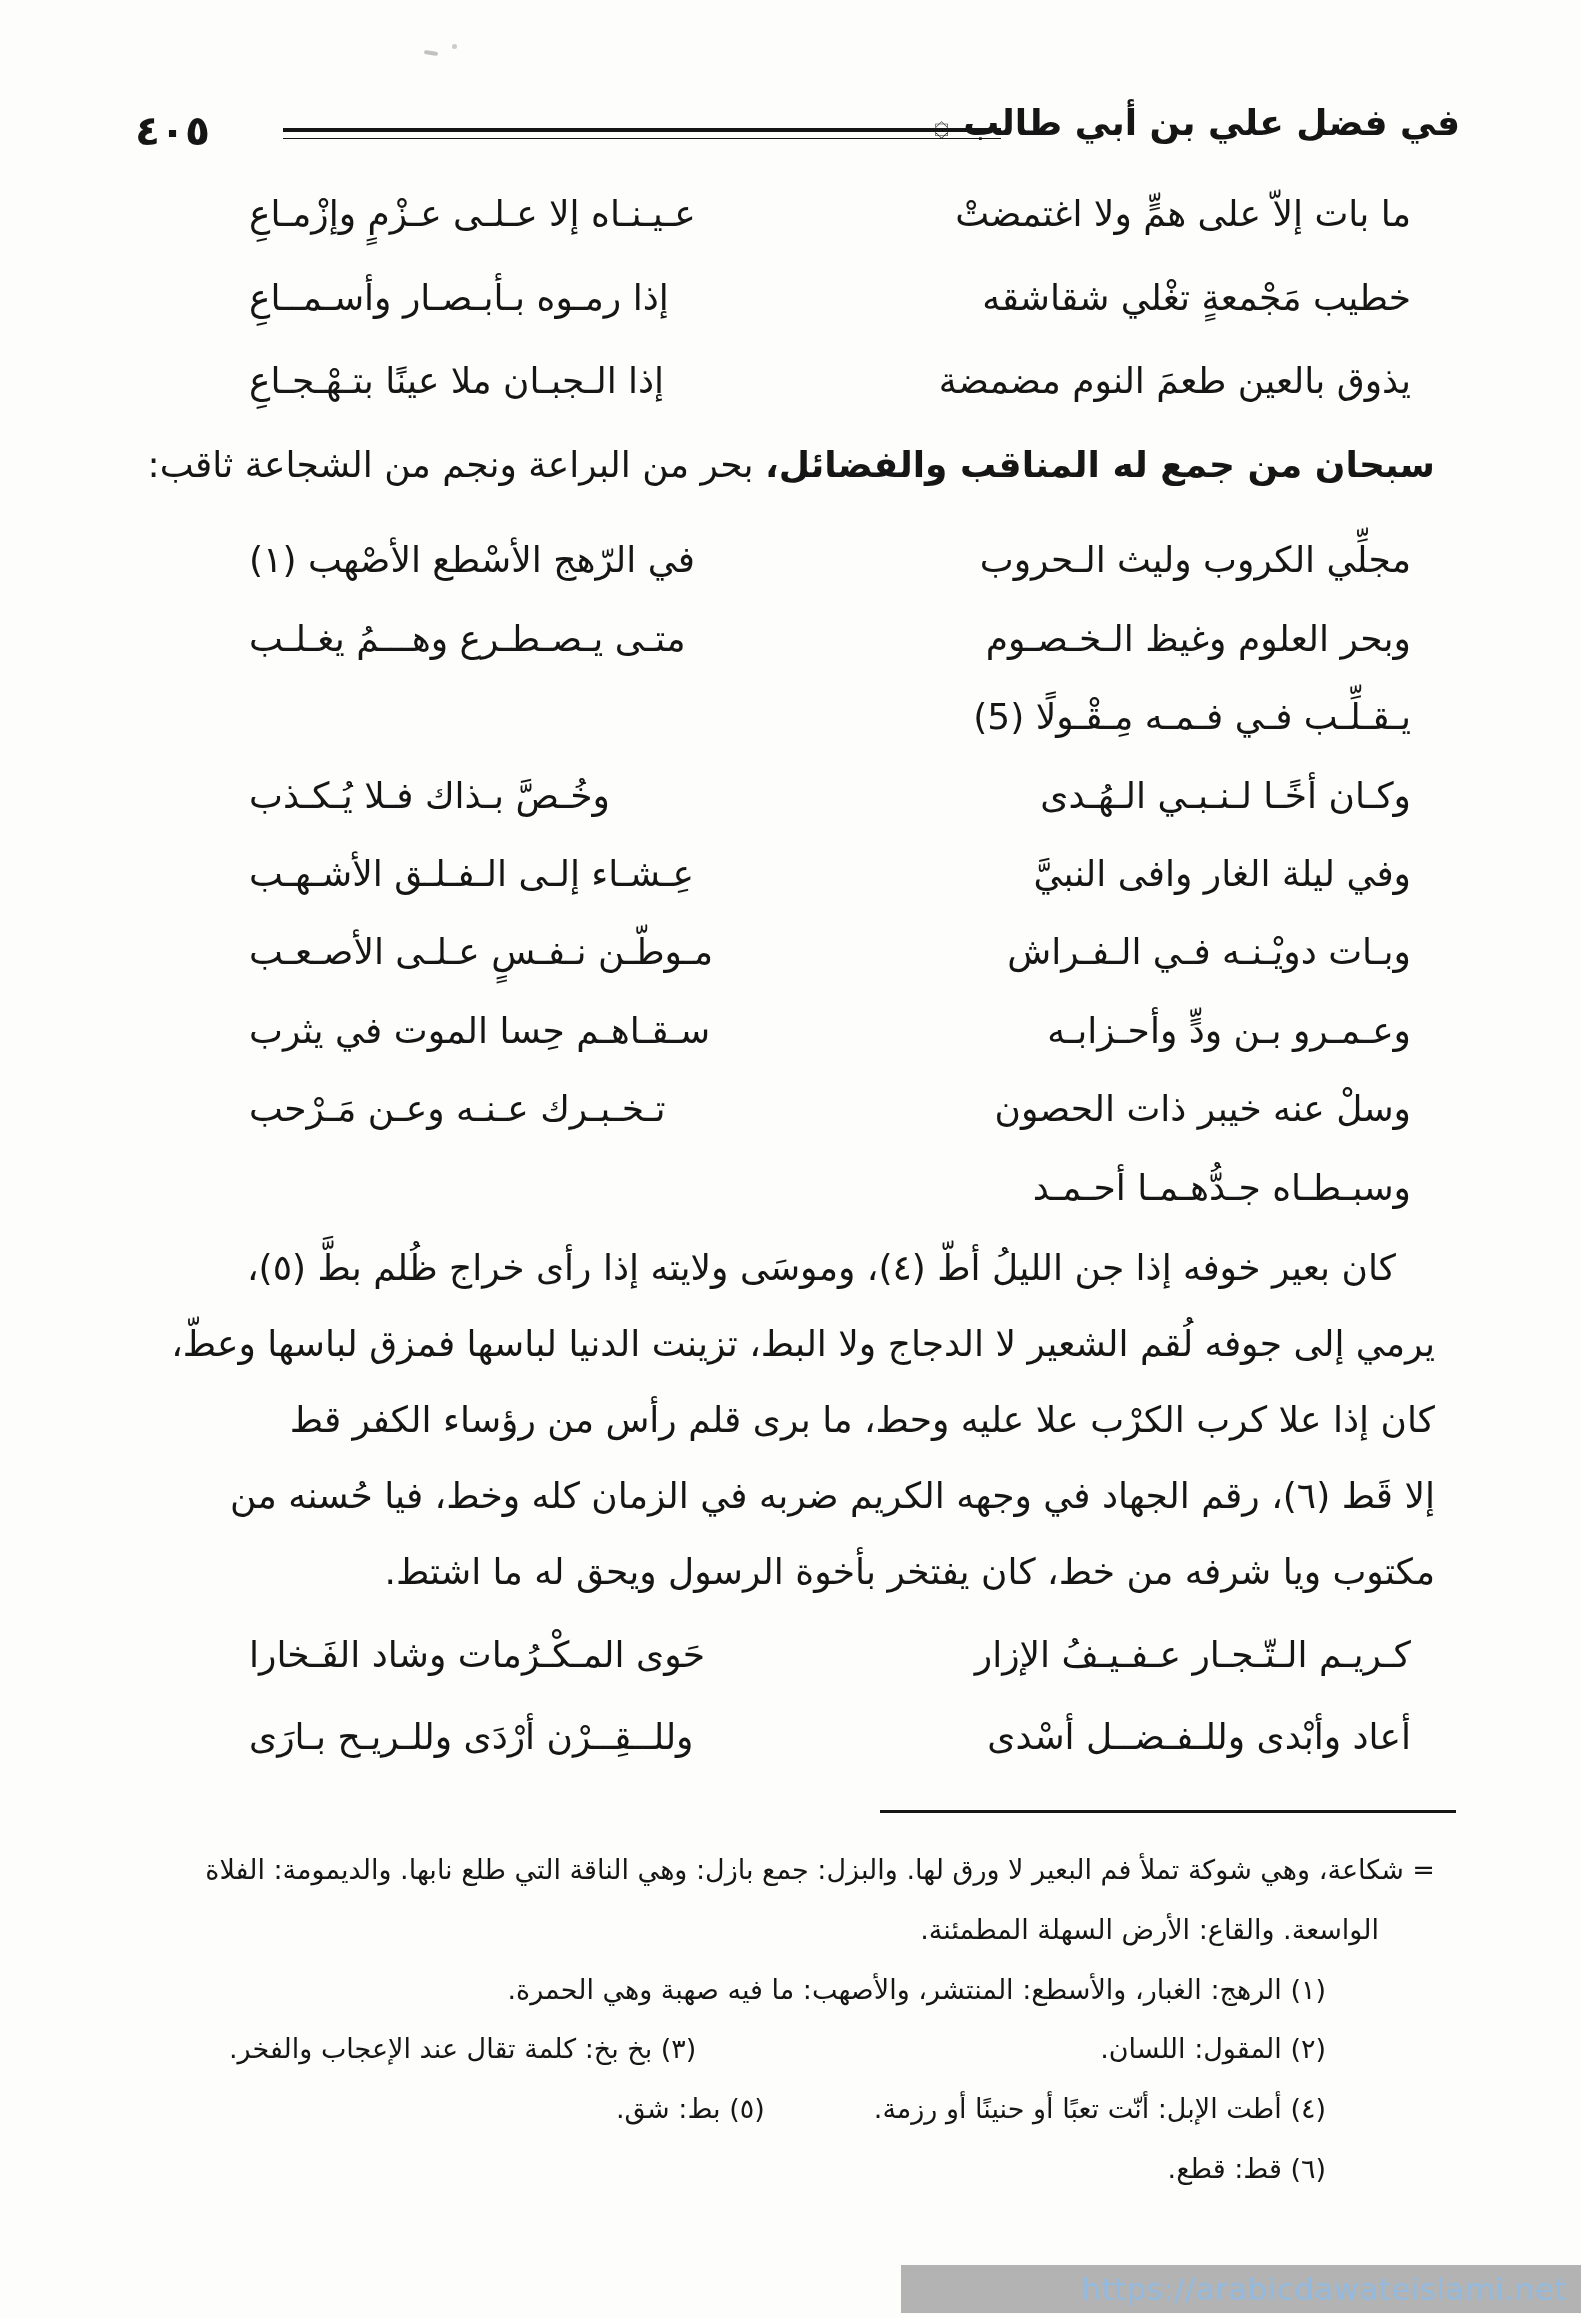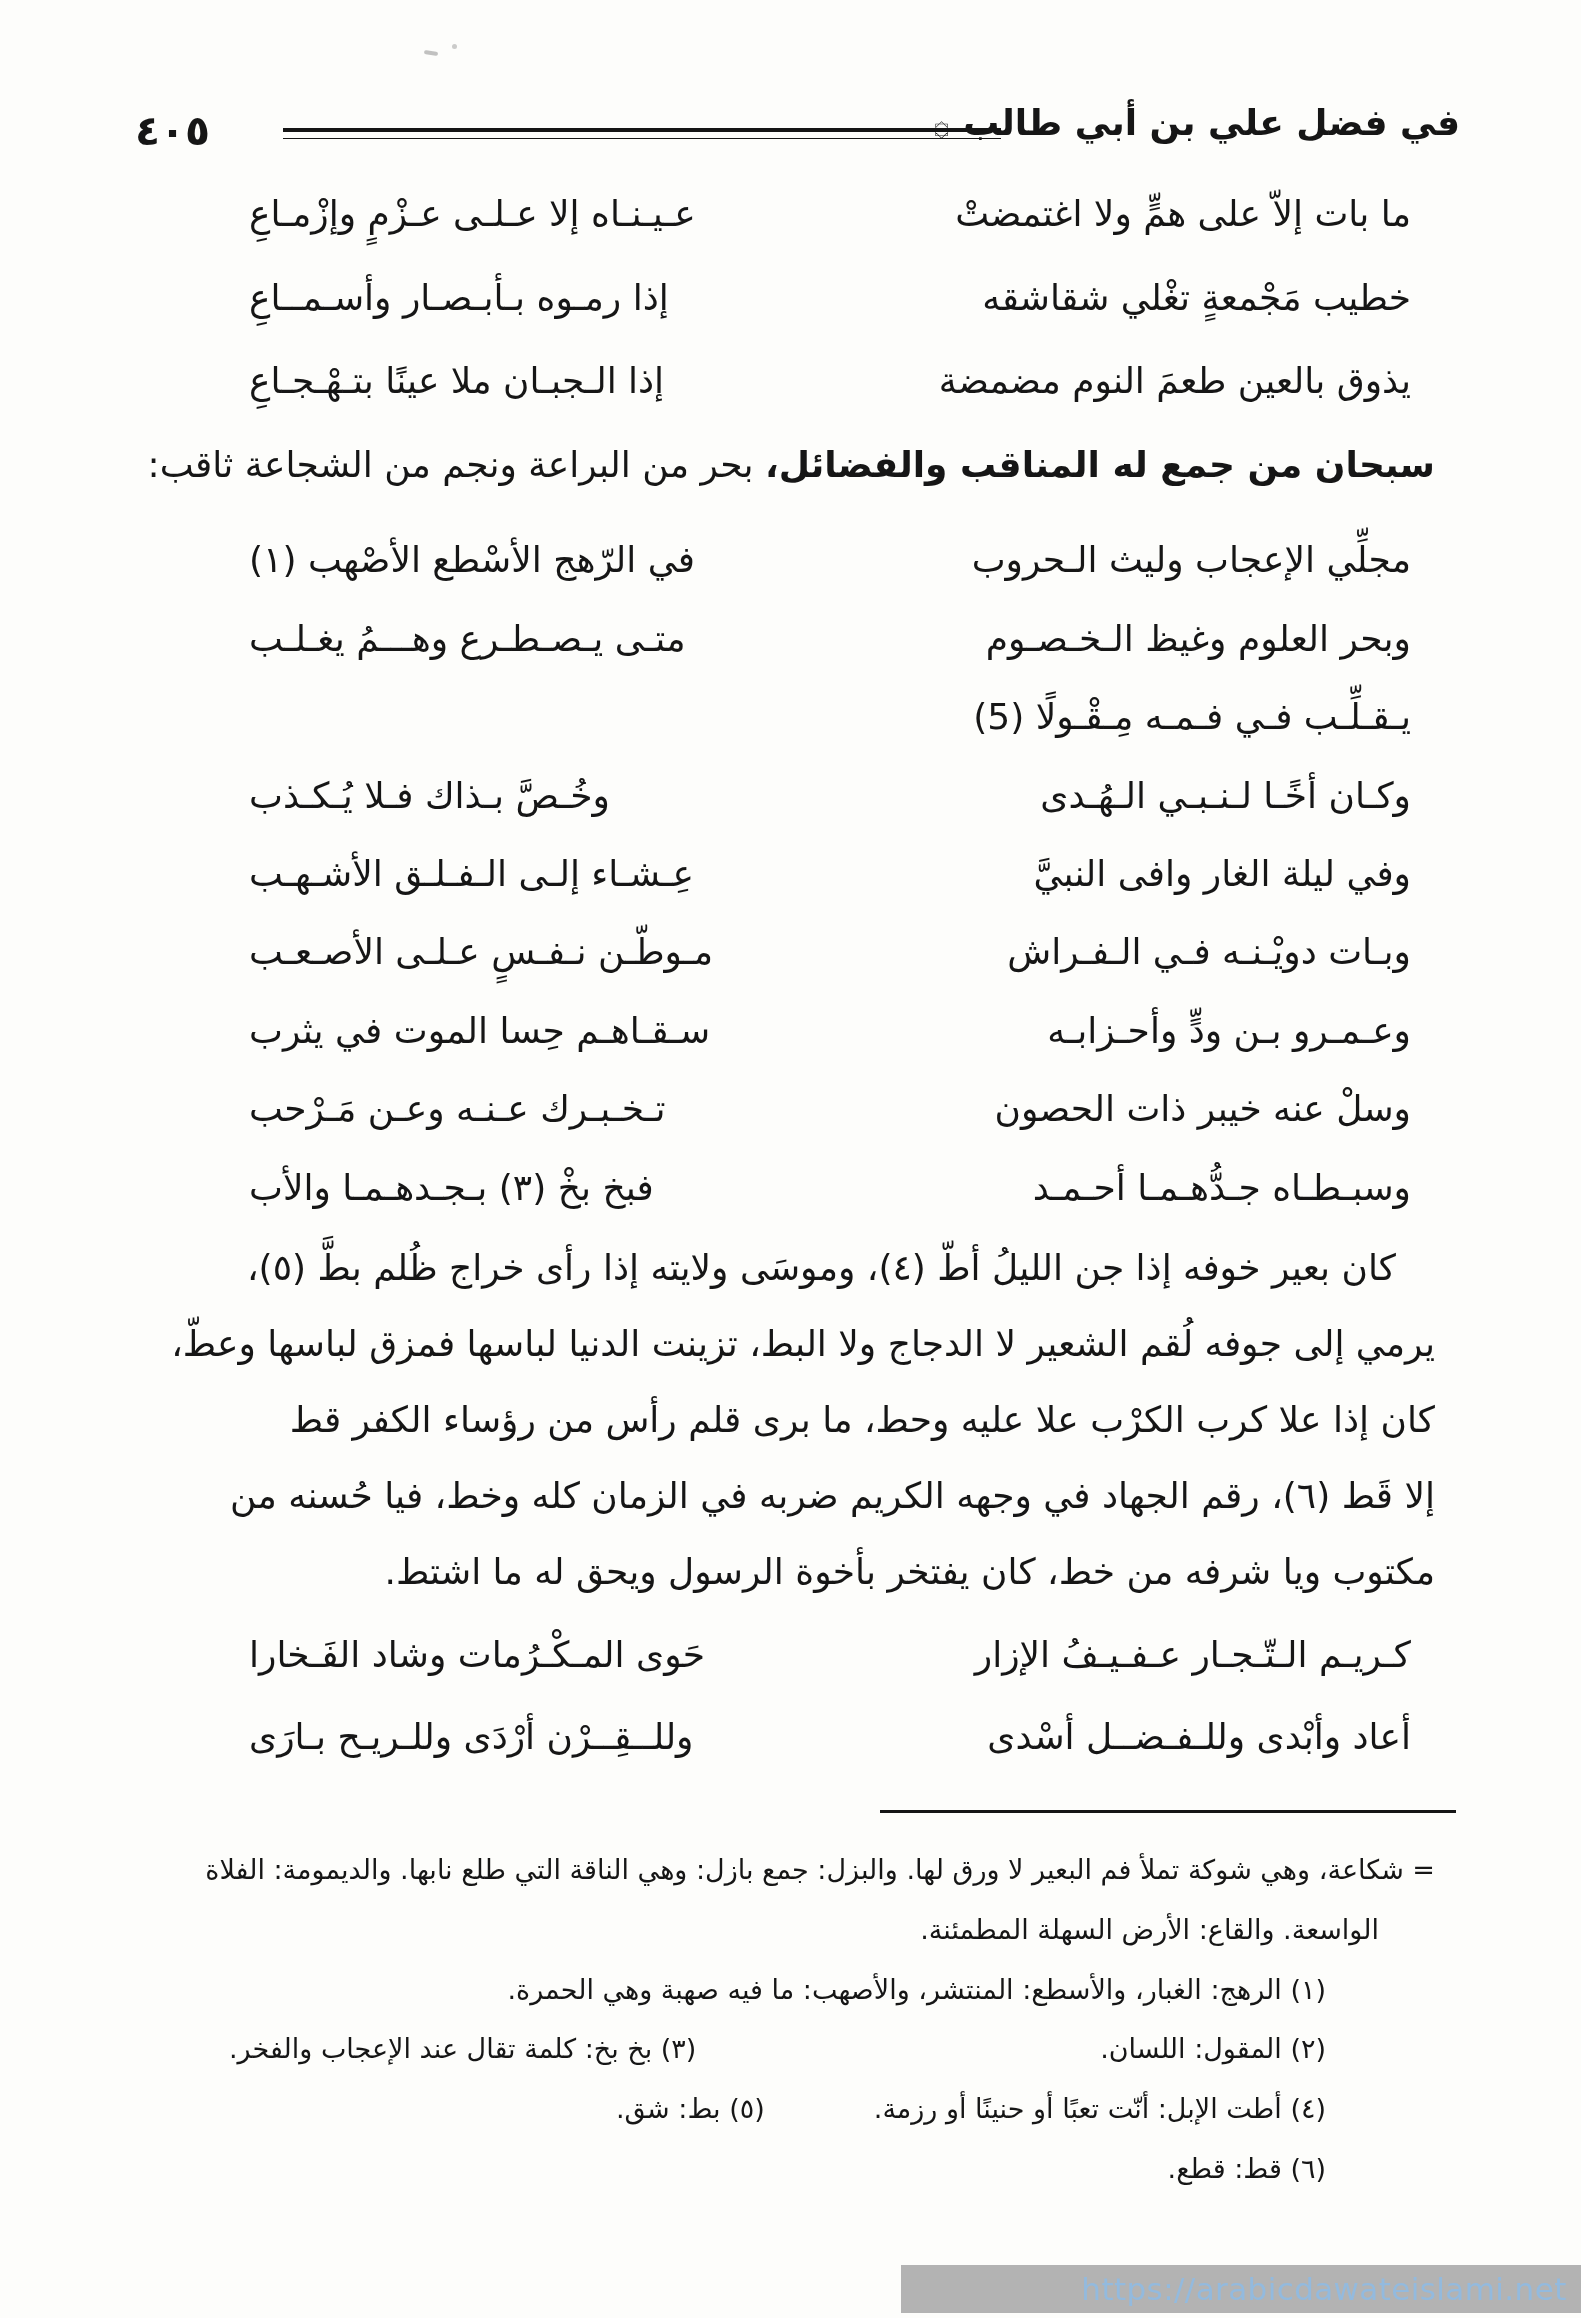--- a/index.html
+++ b/index.html
@@ -106,21 +106,21 @@
       <span class="hemi hemi-left">إذا الـجبـان ملا عينًا بتـهْـجـاعِ</span>
     </div>
   </div>
 
   <div class="flow-line" style="top:442px">
     <span class="bold">سبحان من جمع له المناقب والفضائل،</span><span> بحر من البراعة ونجم من الشجاعة ثاقب:</span>
   </div>
 
   <div class="group">
     <div class="verse-row" style="top:537px">
-      <span class="hemi hemi-right">مجلِّي الإعجاب وليث الـحروب</span>
+      <span class="hemi hemi-right">مجلِّي الكروب وليث الـحروب</span>
       <span class="hemi hemi-left">في الرّهج الأسْطع الأصْهب (١)</span>
     </div>
     <div class="verse-row" style="top:616px">
       <span class="hemi hemi-right">وبحر العلوم وغيظ الـخـصـوم</span>
       <span class="hemi hemi-left">متـى يـصـطـرع وهـــمُ يغـلـب</span>
     </div>
     <div class="verse-row" style="top:694px">
       <span class="hemi hemi-right">يـقـلِّـب فـي فـمـه مِـقْـولًا (5)</span>
     </div>
     <div class="verse-row" style="top:773px">
@@ -138,21 +138,20 @@
     <div class="verse-row" style="top:1008px">
       <span class="hemi hemi-right">وعـمـرو بـن ودٍّ وأحـزابـه</span>
       <span class="hemi hemi-left">سـقـاهـم حِسا الموت في يثرب</span>
     </div>
     <div class="verse-row" style="top:1086px">
       <span class="hemi hemi-right">وسلْ عنه خيبر ذات الحصون</span>
       <span class="hemi hemi-left">تـخـبـرك عـنـه وعـن مَـرْحب</span>
     </div>
     <div class="verse-row" style="top:1165px">
       <span class="hemi hemi-right">وسبـطـاه جـدُّهـمـا أحـمـد</span>
-      <span class="hemi hemi-left">فبخ بخْ (٣) بـجـدهـمـا والأب</span>
     </div>
   </div>
 
   <div class="group">
     <div class="flow-line indent" style="top:1245px">كان بعير خوفه إذا جن الليلُ أطّ (٤)، وموسَى ولايته إذا رأى خراج ظُلم بطَّ (٥)،</div>
     <div class="flow-line" style="top:1321px">يرمي إلى جوفه لُقم الشعير لا الدجاج ولا البط، تزينت الدنيا لباسها فمزق لباسها وعطّ،</div>
     <div class="flow-line" style="top:1397px">كان إذا علا كرب الكرْب علا عليه وحط، ما برى قلم رأس من رؤساء الكفر قط</div>
     <div class="flow-line" style="top:1473px">إلا قَط (٦)، رقم الجهاد في وجهه الكريم ضربه في الزمان كله وخط، فيا حُسنه من</div>
     <div class="flow-line" style="top:1549px">مكتوب ويا شرفه من خط، كان يفتخر بأخوة الرسول ويحق له ما اشتط.</div>
   </div>

